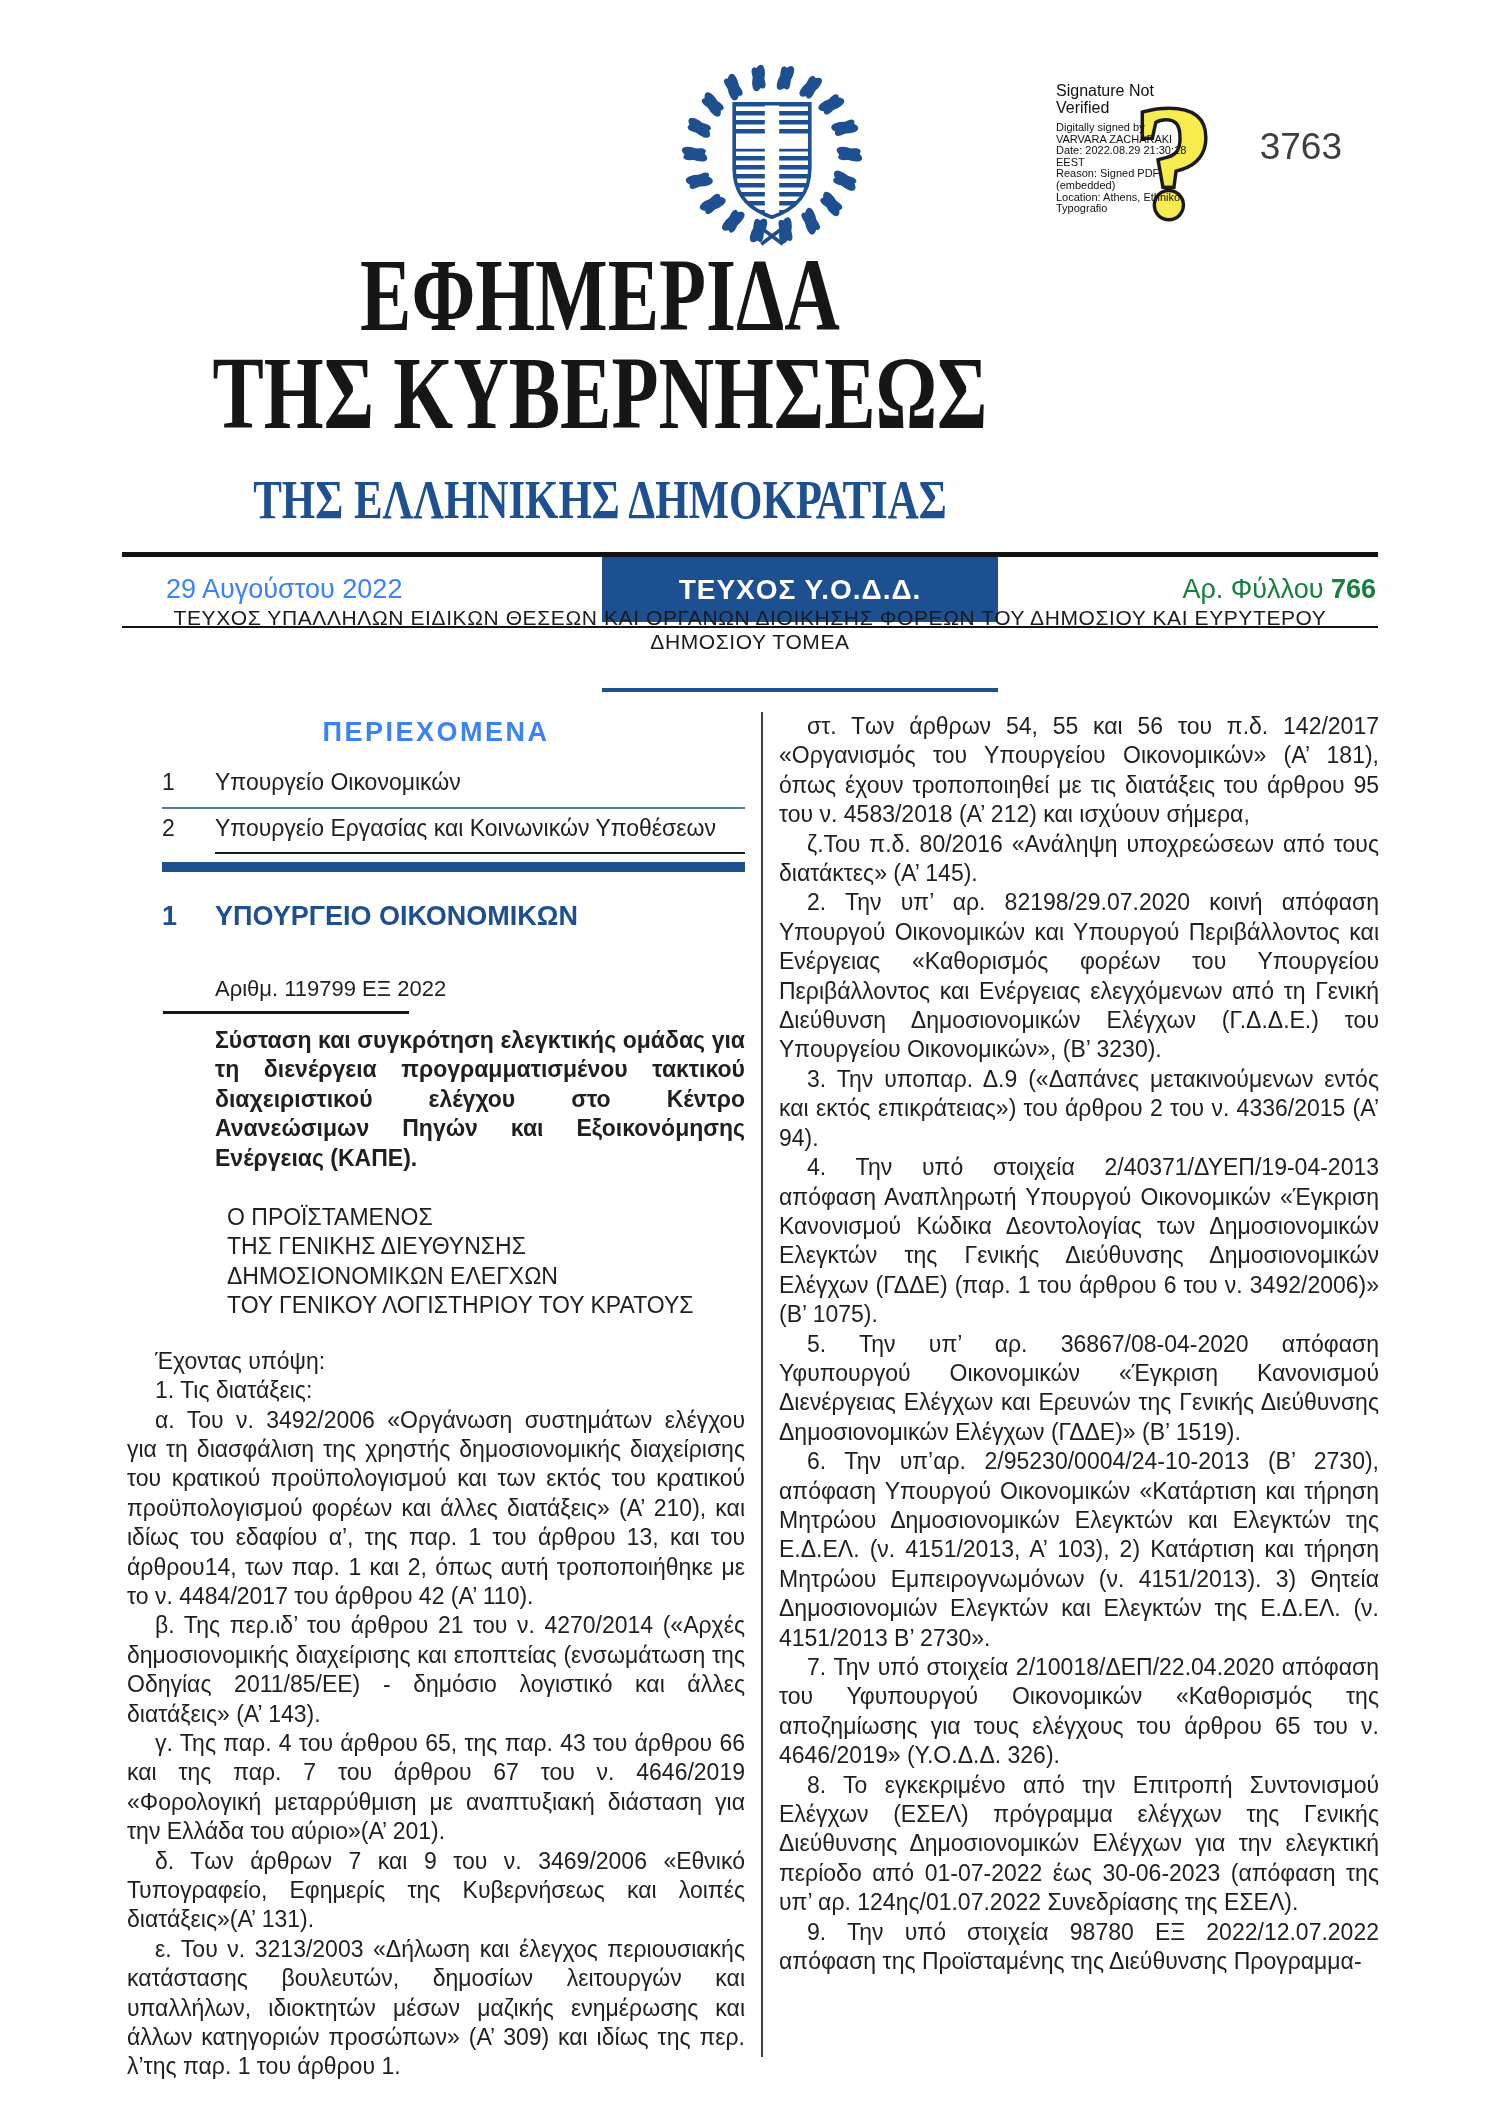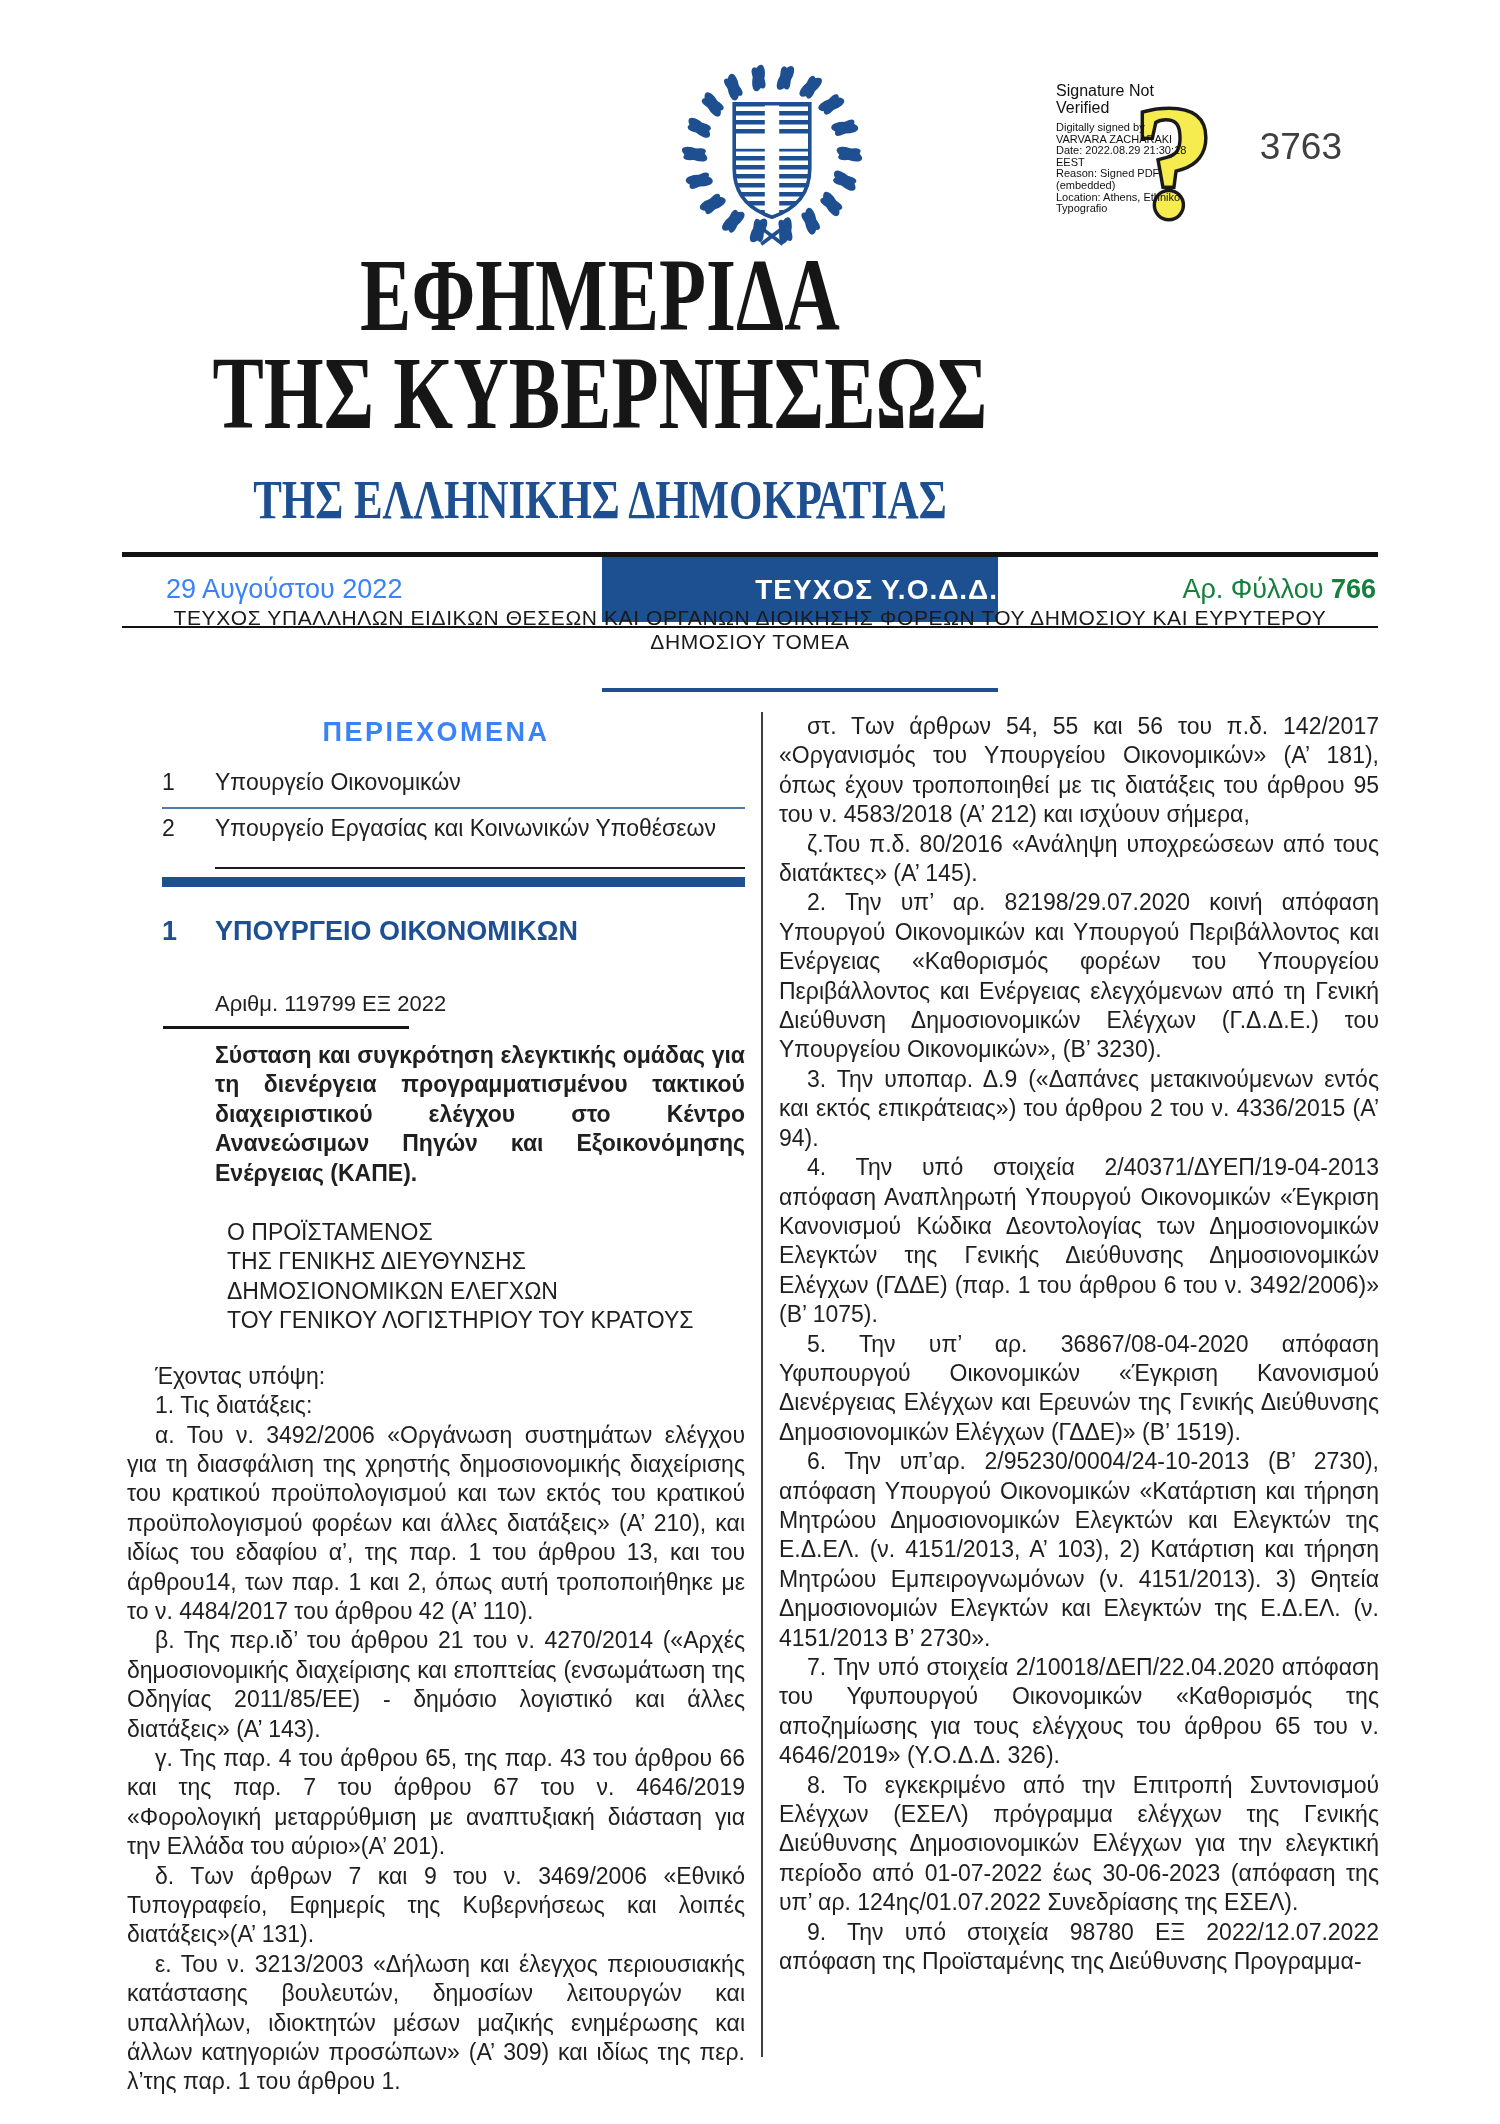--- a/index.html
+++ b/index.html
@@ -26,41 +26,41 @@
     font-family:"Liberation Serif","DejaVu Serif",serif;font-weight:bold;color:#161616;}
   .masthead .t1,.masthead .t2{display:block;font-size:104px;line-height:98px;
     transform:scaleX(.74);transform-origin:50% 50%;white-space:nowrap;}
   .masthead .sub{display:block;margin-top:30px;font-size:55px;line-height:56px;
     color:#1d4f91;transform:scaleX(.78);transform-origin:50% 50%;white-space:nowrap;}
   
   .rule-thick{position:absolute;left:122px;top:552px;width:1256px;height:5px;background:#121212;}
   .issue-bar{position:absolute;left:122px;top:557px;width:1256px;height:65px;}
   .issue-date{position:absolute;left:44px;top:0;height:65px;line-height:65px;font-size:27px;color:#3b82f6;}
   .issue-badge{position:absolute;left:480px;top:0;width:396px;height:65px;background:#1d5091;
-    color:#ffffff;font-size:28px;font-weight:bold;text-align:right;line-height:65px;letter-spacing:1px;}
+    color:#ffffff;font-size:28px;font-weight:bold;text-align:center;line-height:65px;letter-spacing:1px;}
   .issue-no{position:absolute;right:2px;top:0;height:65px;line-height:65px;font-size:27px;color:#15803d;}
   .issue-no b{font-weight:bold;}
   .rule-thin{position:absolute;left:122px;top:626px;width:1256px;height:2px;background:#121212;}
   .issue-desc{position:absolute;left:122px;top:606px;width:1256px;text-align:center;
     font-size:21px;letter-spacing:.6px;color:#1a1a1a;}
   .blue-underline{position:absolute;left:602px;top:688px;width:396px;height:4px;background:#1d4f91;}
   
   .col-divider{position:absolute;left:761px;top:712px;width:2px;height:1345px;background:#3d3d3d;}
   .col{position:absolute;top:712px;font-size:23px;line-height:29.4px;color:#1f1f1f;}
   .col-left{left:127px;width:618px;}
   .col-right{left:779px;width:600px;}
   .body-p{margin:0;text-indent:28px;text-align:justify;}
   
   .contents-heading{margin-top:6px;text-align:center;font-size:27px;font-weight:bold;
     color:#3b82f6;letter-spacing:2.5px;}
   .c-rows{margin-top:16px;}
   .c-row{display:flex;margin-left:35px;padding:5px 0 9px 0;}
   .c-row-1{border-bottom:2px solid #4e79a8;}
   .c-num{width:53px;flex:none;}
-  .c-row-2 .c-label{border-bottom:2px solid #1c1c1c;padding-bottom:24px;margin-bottom:-11px;}
+  .c-row-2 .c-label{border-bottom:2px solid #1c1c1c;padding-bottom:9px;margin-bottom:-11px;}
   .c-label{flex:1;}
   .c-thickbar{margin-left:35px;margin-top:10px;height:10px;background:#1d4f91;}
   
   .sec-head{display:flex;margin-top:30px;color:#1d4f91;font-weight:bold;font-size:27px;}
   .sec-head .c-num{margin-left:35px;width:53px;}
   .doc-number{margin-top:42px;padding-left:88px;font-size:22px;}
   .doc-rule{margin-left:36px;margin-top:8px;width:246px;border-top:3px solid #161616;}
   .subject{margin-top:12px;padding-left:88px;font-weight:bold;text-align:justify;}
   .authority{margin-top:30px;padding-left:88px;}
   .authority div{line-height:29.4px;margin-left:12px;}

